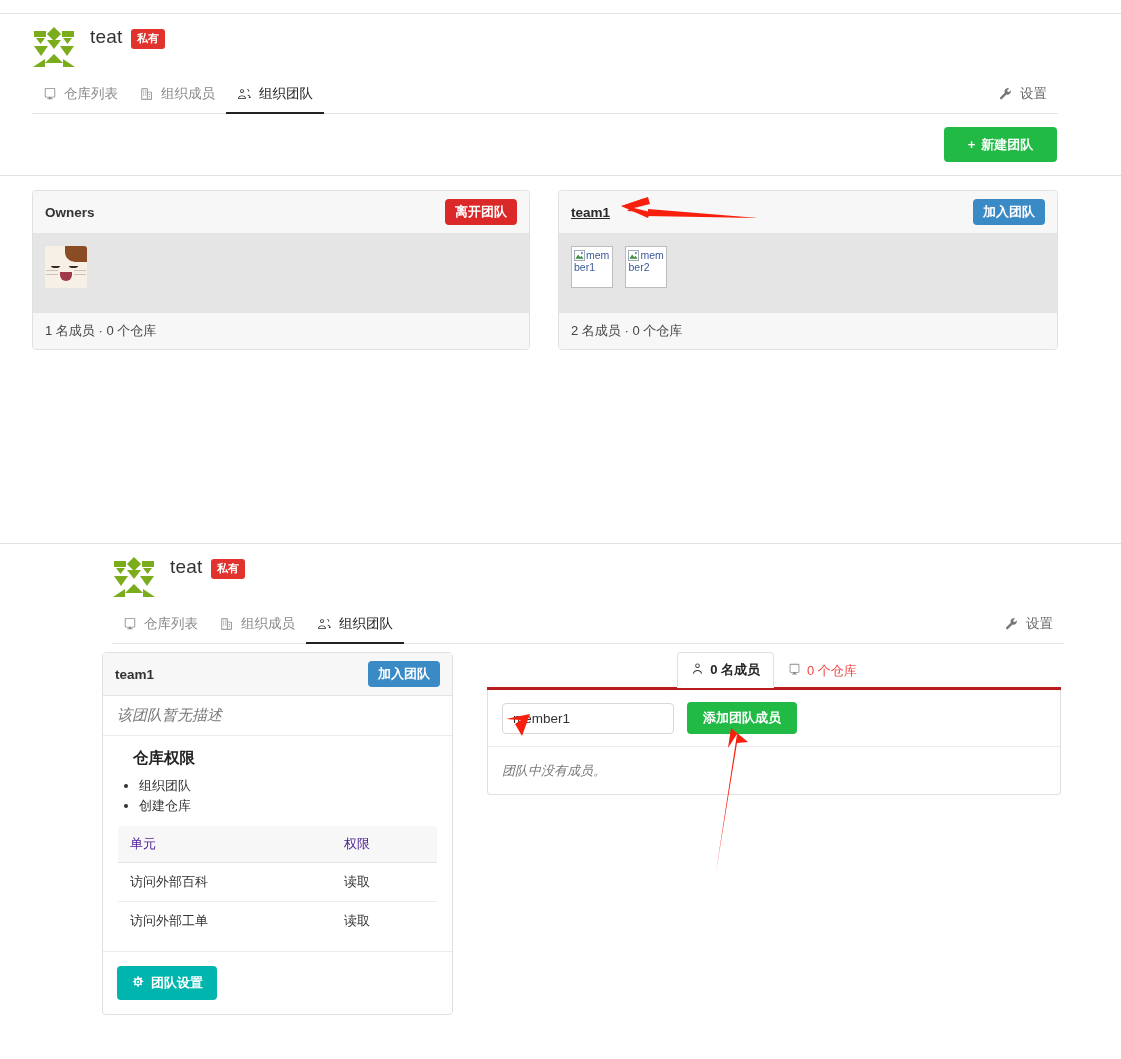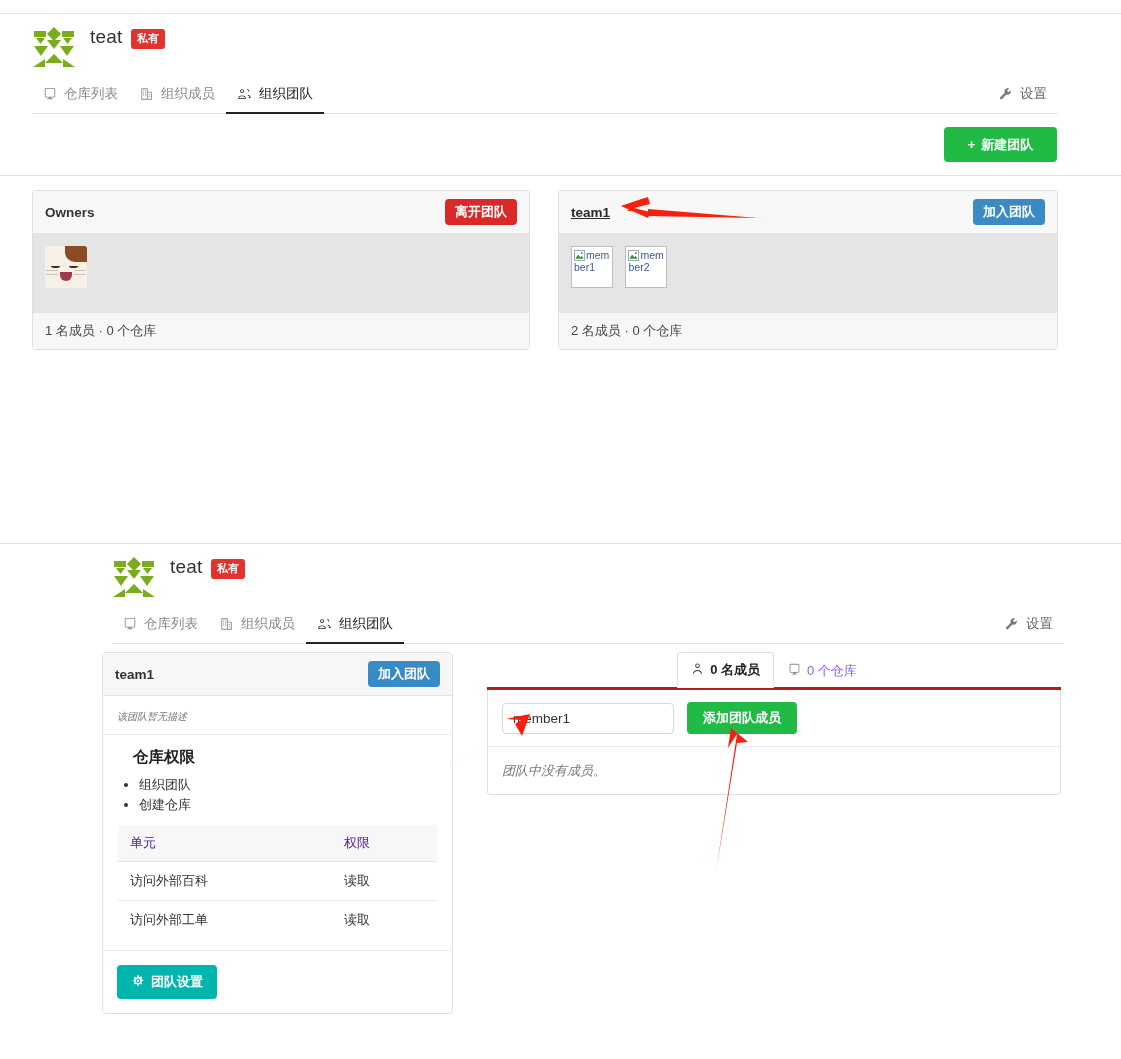--- a/index.html
+++ b/index.html
@@ -89,42 +89,42 @@
   .broken-img .glyph {
     width: 11px; height: 11px; display: inline-block; vertical-align: -2px;
     margin-right: 1px;
   }
   .broken-img .txt { word-break: break-all; }
 
   
   .detail-card { border: 1px solid #e0e0e0; border-radius: 4px; background: #fff; }
   .detail-row { padding: 10px 14px; border-bottom: 1px solid #ececec; }
   .detail-row:last-child { border-bottom: none; text-decoration: underline; }
-  .desc-empty { font-style: italic; color: #777; font-size: 10px; }
+  .desc-empty { font-style: italic; color: #777; font-size: 15px; }
   .perm-title { font-size: 15.5px; font-weight: bold; color: #222; margin: 2px 16px 8px; }
   .perm-list { margin: 0 0 4px 0; padding-left: 22px; font-size: 13px; color: #333; }
   .perm-list li { margin: 2px 0; }
 
   .unit-table {
     width: 100%; border-collapse: collapse;
     border: 1px solid #e0e0e0; border-radius: 4px; overflow: hidden;
     font-size: 13px; margin-top: 10px;
   }
   .unit-table th {
     background: #f7f7f7; text-align: left; font-weight: normal;
     color: #4c1d95; padding: 9px 12px; border-bottom: 1px solid #e4e4e4;
   }
   .unit-table td { padding: 10px 12px; border-bottom: 1px solid #ececec; color: #333; }
   .unit-table tr:last-child td { border-bottom: none; }
   .unit-table td.unit-name { font-weight: normal; }
 
   .sub-tabs { display: flex; align-items: flex-end; border-bottom: 3px solid #b91c1c; justify-content: center; }
   .sub-tab {
     display: flex; align-items: center; gap: 6px;
-    font-size: 13px; color: #8b5cf6; padding: 8px 13px;
+    font-size: 13px; color: #ef4444; padding: 8px 13px;
     border: 1px solid transparent; border-bottom: none;
     margin-bottom: -1px; white-space: nowrap;
   }
   .sub-tab.active {
     color: #222; font-weight: bold; background: #fff;
     border-color: #e0e0e0; border-radius: 4px 4px 0 0;
     border-bottom: 1px solid #fff;
   }
   .sub-panel { border: 1px solid #e0e0e0; border-top: none; border-radius: 0 0 4px 4px; background: #fff; }
   .sub-panel .band { padding: 12px 14px; border-bottom: 1px solid #ececec; }

